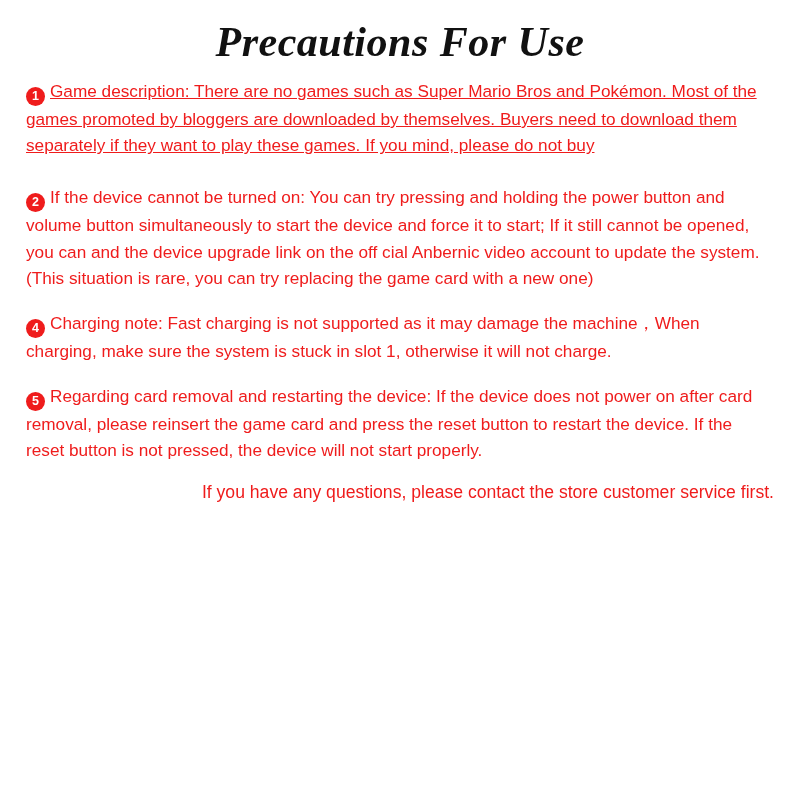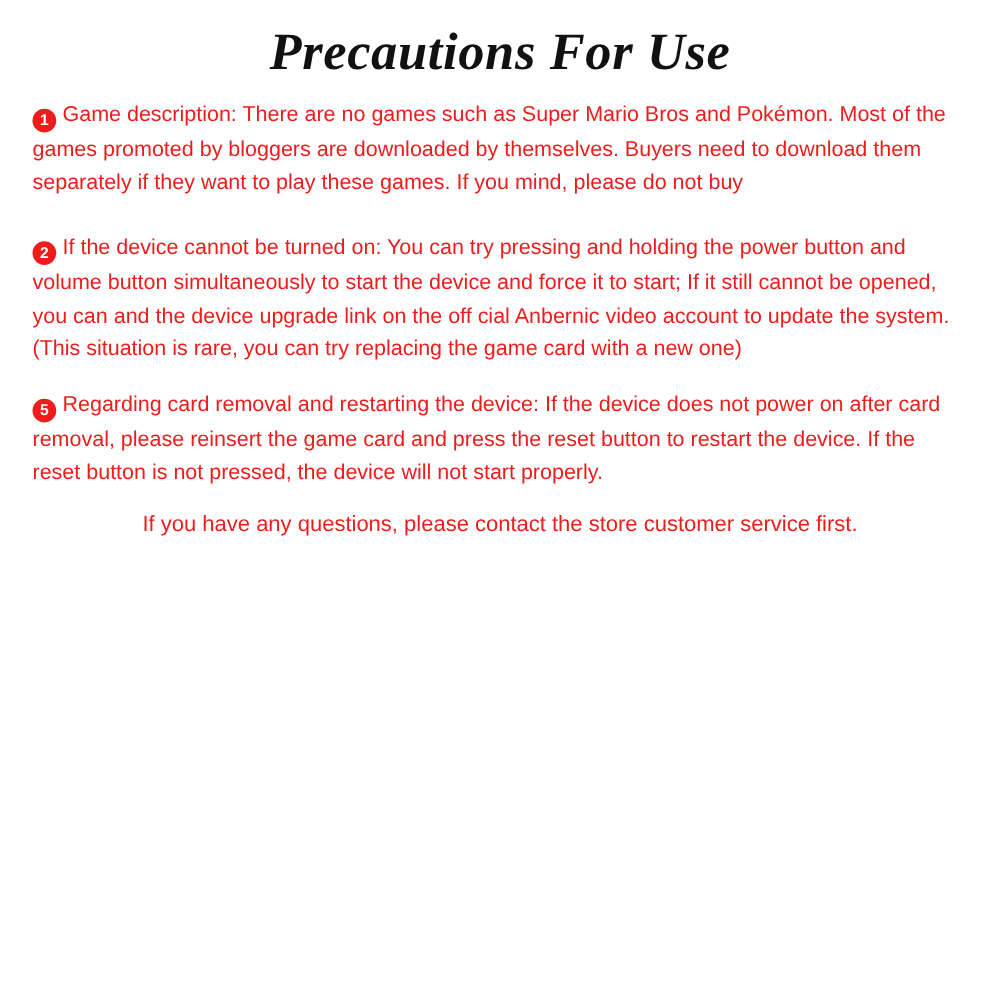--- a/index.html
+++ b/index.html
@@ -63,29 +63,29 @@
     text-align: center;
     vertical-align: -3px;
     margin-right: 5px;
     font-family: "Liberation Sans", sans-serif;
   }
   .item.indent-1 { margin-left: 18px; }
   .item.indent-2 { margin-left: 18px; }
   .item.indent-3 { margin-left: 14px; }
   .item.indent-4 { margin-left: 10px; }
   .item.indent-5 { margin-left: 12px; }
-  .item.indent-1 p { margin-left: -18px; }
+  .item.indent-1 p { margin-left: -18px; text-decoration: underline; }
   .item.indent-2 p { margin-left: -18px; }
   .item.indent-3 p { margin-left: -14px; }
   .item.indent-4 p { margin-left: -10px; }
   .item.indent-5 p { margin-left: -12px; }
   .closing {
     color: #ef1c1c;
     font-size: 17.6px;
-    text-align: center;
+    text-align: right;
     margin-top: 2px;
     margin-bottom: 20px;
   }
   .thanks {
     color: #ef1c1c;
     text-align: right;
     font-family: "Liberation Serif", serif;
     font-weight: bold;
     font-style: italic;
     font-size: 33px;
@@ -104,20 +104,23 @@
 
     <div class="item first indent-1">
       <p><span class="num">1</span><span>Game description: There are no games such as Super Mario Bros and Pokémon. Most of the games promoted by bloggers are downloaded by themselves. Buyers need to download them separately if they want to play these games. If you mind, please do not buy</span></p>
     </div>
 
     <div class="item indent-2">
       <p><span class="num">2</span><span>If the device cannot be turned on: You can try pressing and holding the power button and volume button simultaneously to start the device and force it to start; If it still cannot be opened, you can and the device upgrade link on the off cial Anbernic video account to update the system. (This situation is rare, you can try replacing the game card with a new one)</span></p>
     </div>
 
 
+    <div class="item indent-4">
+      <p><span class="num">4</span><span>Charging note: Fast charging is not supported as it may damage the machine，When charging, make sure the system is stuck in slot 1, otherwise it will not charge.</span></p>
+    </div>
 
     <div class="item indent-5">
       <p><span class="num">5</span><span>Regarding card removal and restarting the device: If the device does not power on after card removal, please reinsert the game card and press the reset button to restart the device. If the reset button is not pressed, the device will not start properly.</span></p>
     </div>
 
   </div>
 
   <div class="closing">If you have any questions, please contact the store customer service first.</div>
 
 

